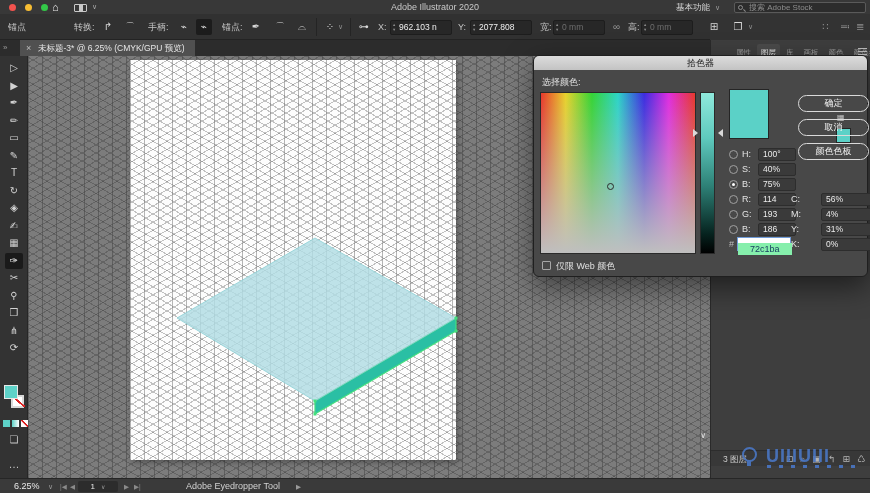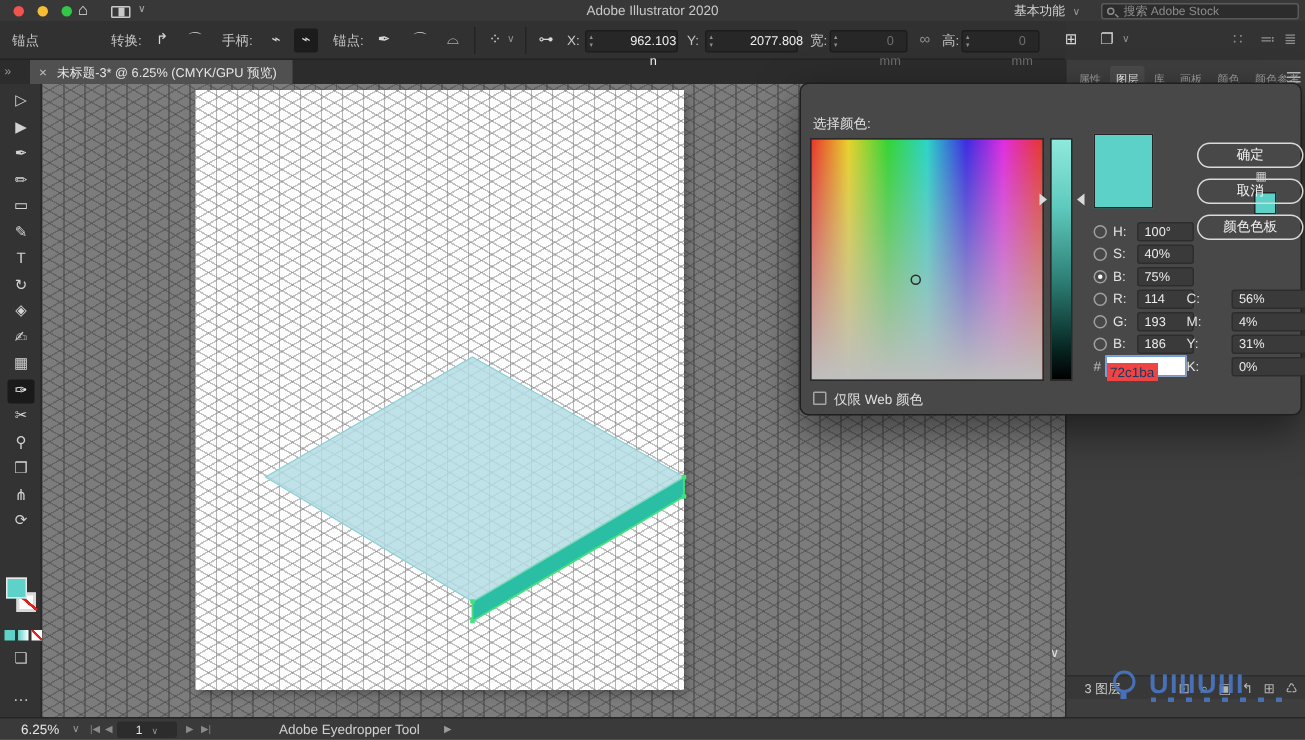--- a/index.html
+++ b/index.html
@@ -20,21 +20,21 @@
   #stock-search { position:absolute; left:734px; top:1.5px; width:132px; height:11px; background:#2c2c2c; border:1px solid #5a5a5a; border-radius:2px; color:#8d8d8d; font-size:8px; line-height:9px; padding-left:14px; }
   #stock-search .mag { position:absolute; left:3px; top:2px; width:5px; height:5px; border:1px solid #8d8d8d; border-radius:50%; }
   #stock-search .mag::after { content:""; position:absolute; left:4px; top:4px; width:3px; height:1px; background:#8d8d8d; transform:rotate(45deg); }
 
   
   #controlbar { position:absolute; left:0; top:14px; width:710px; height:26px; background:#313131; border-bottom:1px solid #232323; z-index:29; color:#cfcfcf; font-size:9px; }
   #controlbar .lbl { position:absolute; top:0; line-height:26px; color:#c6c6c6; }
   #controlbar .ibtn { position:absolute; top:5px; width:16px; height:16px; color:#d8d8d8; font-size:10px; line-height:16px; text-align:center; border-radius:2px; }
   #controlbar .ibtn.on { background:#1c1c1c; }
   #controlbar .sep { position:absolute; top:4px; width:1px; height:18px; background:#242424; }
-  .numfield { position:absolute; top:5.5px; height:15px; background:#272727; border:1px solid #1d1d1d; border-radius:2px; color:#efefef; font-size:8.5px; line-height:13px; padding-left:29px;text-align:center; }
+  .numfield { position:absolute; top:5.5px; height:15px; background:#272727; border:1px solid #1d1d1d; border-radius:2px; color:#efefef; font-size:8.5px; line-height:13px; padding-left:8px; }
   .numfield .spin { position:absolute; left:2px; top:1px; color:#8e8e8e; font-size:4.5px; line-height:5.5px; letter-spacing:0; }
   .numfield.dim { color:#6e6e6e; }
   #controlbar .dimicon { position:absolute; top:0; line-height:26px; color:#8f8f8f; font-size:10px; }
 
   
   #tabbar { position:absolute; left:0; top:40px; width:710px; height:16px; background:#2c2c2c; z-index:5; }
   #tabbar .chev { position:absolute; left:3px; top:0; color:#9a9a9a; font-size:8px; line-height:16px; }
   #doc-tab { position:absolute; left:20px; top:0; height:16px; background:#505050; color:#e6e6e6; font-size:8.5px; line-height:16px; padding:0 10px 0 18px; border-radius:0; }
   #doc-tab .x { position:absolute; left:6px; top:0; color:#bdbdbd; font-size:9px; line-height:16px; }
 
@@ -64,21 +64,21 @@
     background-image:
       repeating-linear-gradient(90deg,  rgba(110,110,110,.5) 0 1px, transparent 1px 14px),
       repeating-linear-gradient(30deg,  rgba(110,110,110,.42) 0 1px, transparent 1px 7px),
       repeating-linear-gradient(330deg, rgba(110,110,110,.42) 0 1px, transparent 1px 7px);
     box-shadow:2px 3px 6px rgba(0,0,0,.3); }
   #shape-svg { position:absolute; left:0; top:0; }
   #canvas-scroll-chev { position:absolute; right:4px; bottom:38px; color:#e0e0e0; font-size:8px; }
 
   
   #panel { position:absolute; left:710px; top:40px; width:160px; height:438px; background:#3e3e3e; border-left:1px solid #2a2a2a; z-index:4; }
-  #panel-tabs { position:absolute; left:0; top:4px; right:14px; height:18px; display:flex; gap:2px; padding-left:4px;text-align:right; }
+  #panel-tabs { position:absolute; left:17px; top:4px; right:14px; height:18px; display:flex; gap:2px; padding-left:4px;text-align:right; }
   .ptab { color:#9c9c9c; font-size:7.5px; line-height:18px; padding:0 4px; white-space:nowrap; }
   .ptab.active { background:#4a4a4a; color:#f0f0f0; border-radius:2px 2px 0 0; }
   #panel-menu-icon { position:absolute; right:3px; top:8px; width:9px; height:7px; border-top:1px solid #bbb; border-bottom:1px solid #bbb; }
   #panel-menu-icon::after { content:""; position:absolute; left:0; top:2px; width:9px; height:1px; background:#bbb; }
   .gdot { position:absolute; left:148px; width:5px; height:5px; background:#2ed153; border-radius:1px; }
   #layers-footer { position:absolute; left:0; top:410px; width:160px; height:16px; background:#383838; border-top:1px solid #2d2d2d; }
   #layers-count { position:absolute; left:12px; top:0; color:#cdcdcd; font-size:8.5px; line-height:16px; }
   #footer-icons { position:absolute; right:6px; top:0; height:16px; display:flex; gap:7px; }
   #footer-icons span { color:#b4b4b4; font-size:9px; line-height:16px; }
 
@@ -103,21 +103,21 @@
   .crow { position:absolute; height:13px; }
   .crow .radio { position:absolute; left:0; top:2px; width:9px; height:9px; border:1px solid #a0a0a0; border-radius:50%; }
   .crow .radio.sel::after { content:""; position:absolute; left:2px; top:2px; width:3px; height:3px; background:#fff; border-radius:50%; }
   .crow .clbl { position:absolute; left:13px; top:0; color:#e3e3e3; font-size:9px; line-height:13px; }
   .crow .cval { position:absolute; left:29px; top:0; width:38px; height:13px; background:#3a3a3a; border:1px solid #2d2d2d; border-radius:2px; color:#ececec; font-size:8.5px; line-height:11px; padding-left:4px; }
   .crow.cmyk .clbl { left:0; }
   .crow.cmyk .cval { left:30px; width:54px; }
   #hex-row { position:absolute; left:195px; top:181px; height:14px; }
   #hex-hash { position:absolute; left:0; top:0; color:#bdbdbd; font-size:9px; line-height:14px; }
   #hex-field { position:absolute; left:8px; top:0; width:54px; height:14px; background:#fff; border:1px solid #6f9bd8; }
-  #hex-field span { display:inline-block; background:#ef4444; color:#15395f; font-size:9px; line-height:12px; padding:0 2px; }
+  #hex-field span { display:inline-block; background:#86efac; color:#15395f; font-size:9px; line-height:12px; padding:0 12px; }
   #web-only { position:absolute; left:8px; top:205px; color:#e0e0e0; font-size:9px; line-height:10px; }
   #web-only .box { display:inline-block; width:9px; height:9px; border:1px solid #a6a6a6; border-radius:1px; vertical-align:-1px; margin-right:5px; background:transparent; }
 
   
   #statusbar { position:absolute; left:0; top:478px; width:870px; height:15px; background:#3a3a3a; border-top:1px solid #262626; z-index:31; color:#e8e8e8; font-size:9px; }
   #statusbar .s { position:absolute; top:0; line-height:15px; }
   #ab-field { position:absolute; left:78px; top:2px; width:40px; height:11px; background:#2c2c2c; border-radius:2px; color:#e8e8e8; font-size:8px; line-height:11px; text-align:center; }
   #ab-field i { font-style:normal; color:#9a9a9a; font-size:6px; margin-left:6px; }
 
   
@@ -251,20 +251,21 @@
         <span>⌕</span>
         <span>▣</span>
         <span>↰</span>
         <span>⊞</span>
         <span>♺</span>
       </div>
   </div>
 </div>
 
 <div id="dialog">
+  <div id="dialog-title">拾色器</div>
   <div id="select-label">选择颜色:</div>
   <div id="color-field">
     <div id="field-marker"></div>
   </div>
   <div id="hue-slider"></div>
   <div class="slider-arrow" id="slider-arrow-l"></div>
   <div class="slider-arrow" id="slider-arrow-r"></div>
   <div id="preview-swatch" style="background: rgb(91, 209, 199);"></div>
   <div id="cube-icon">▦</div>
   <div id="small-swatch" style="background: rgb(91, 209, 199);"></div>

